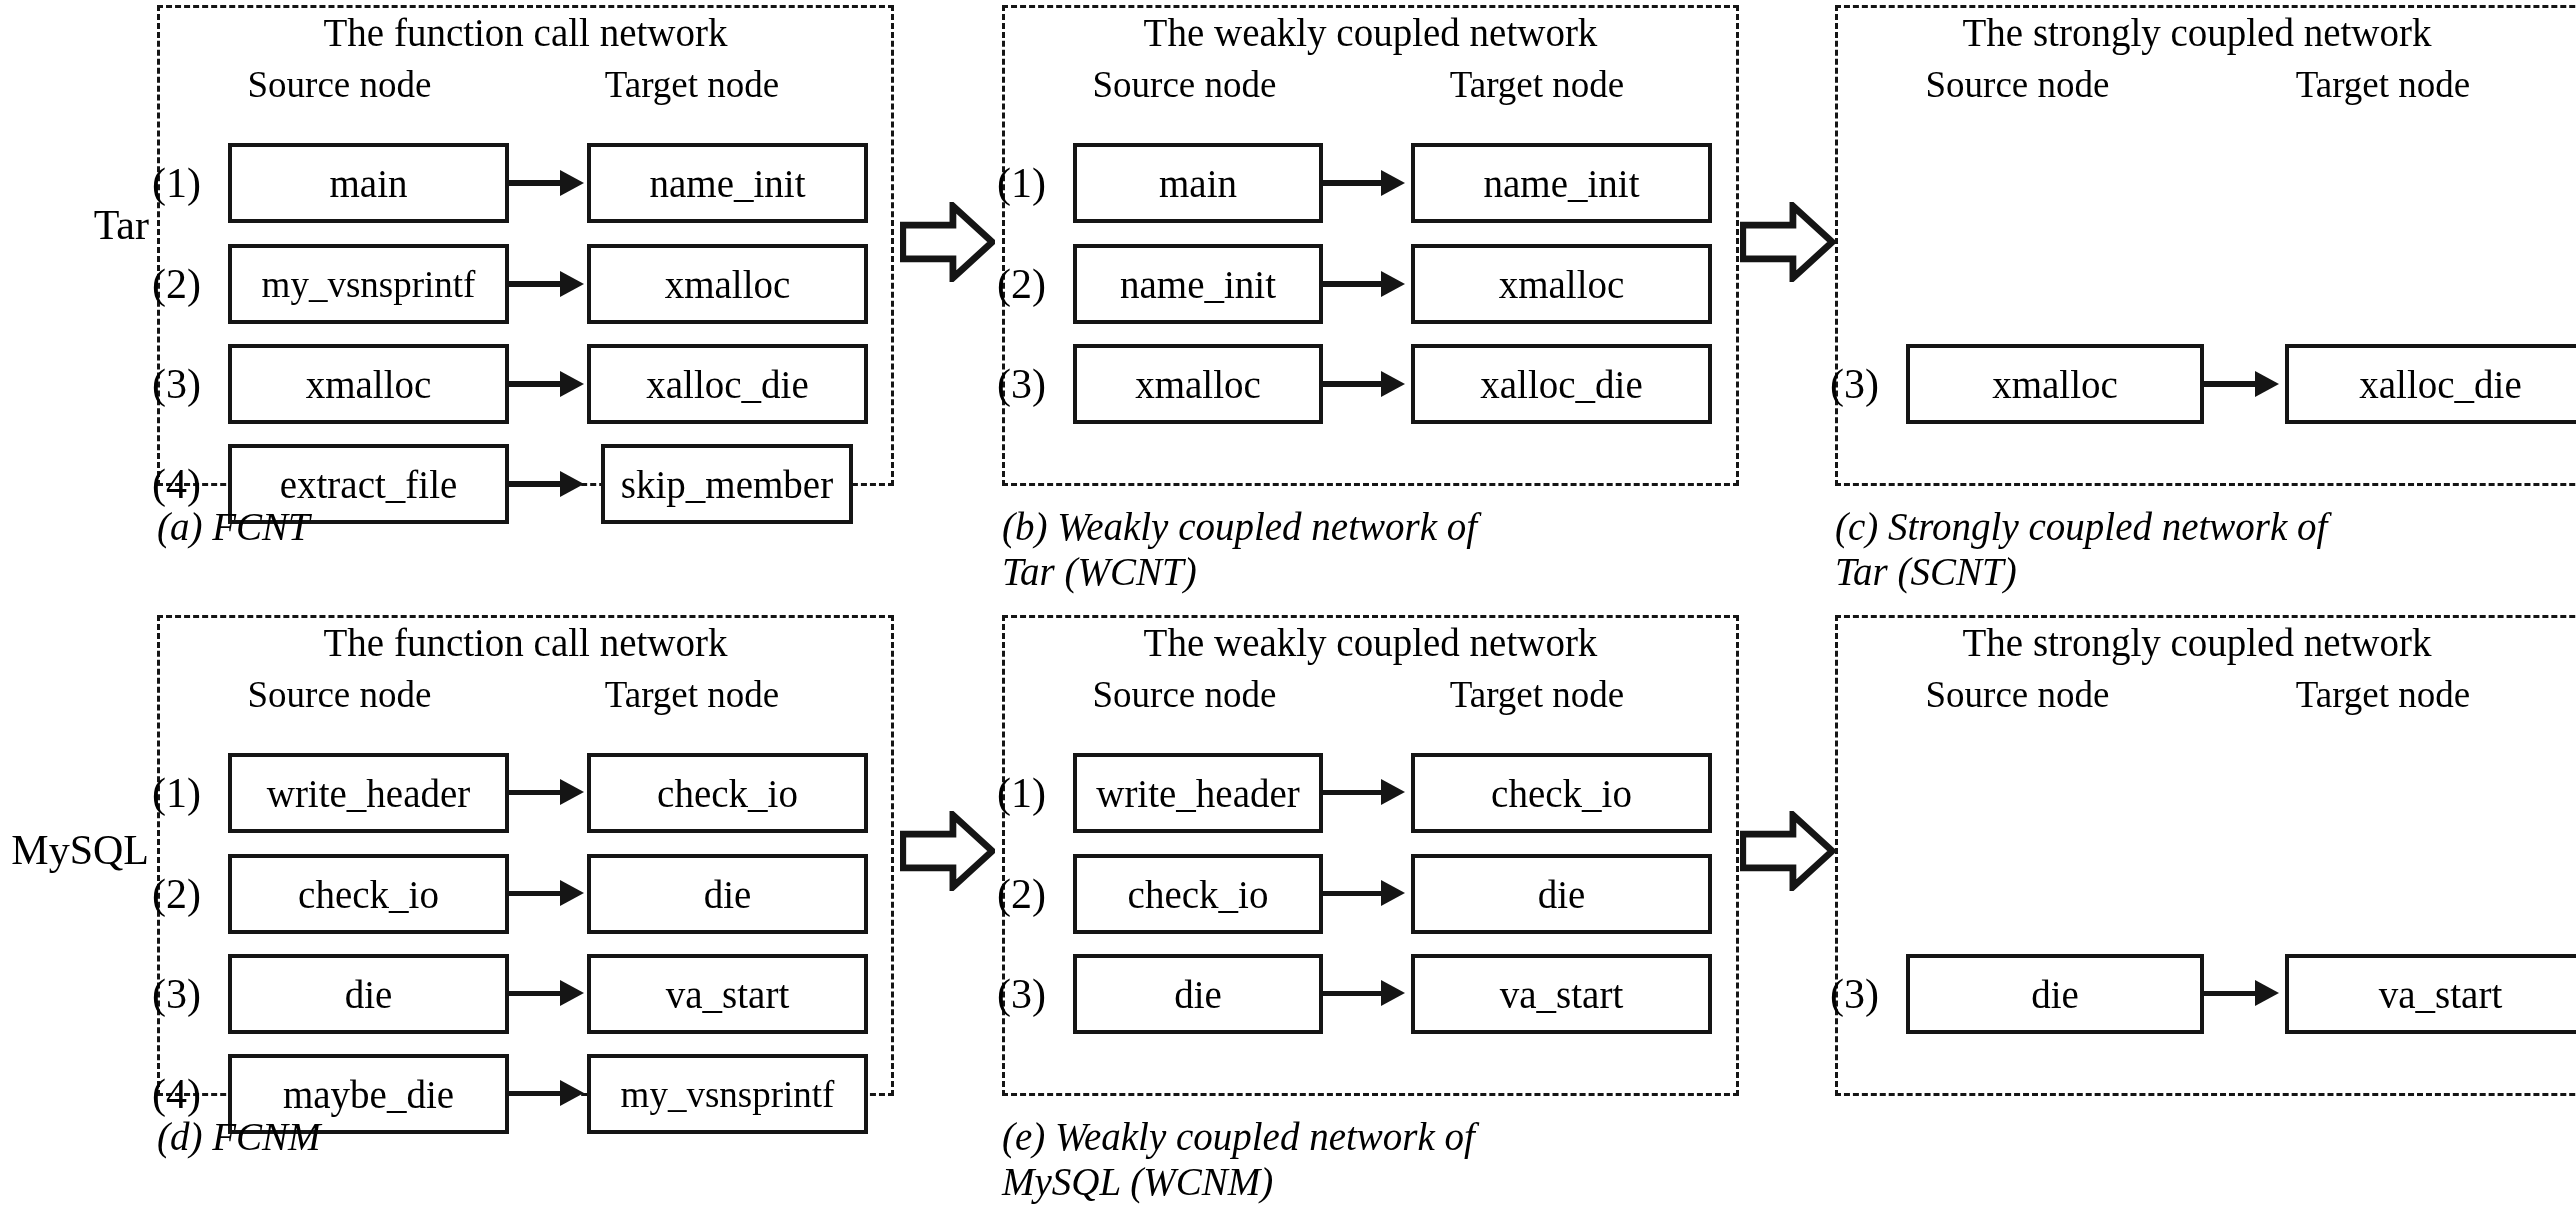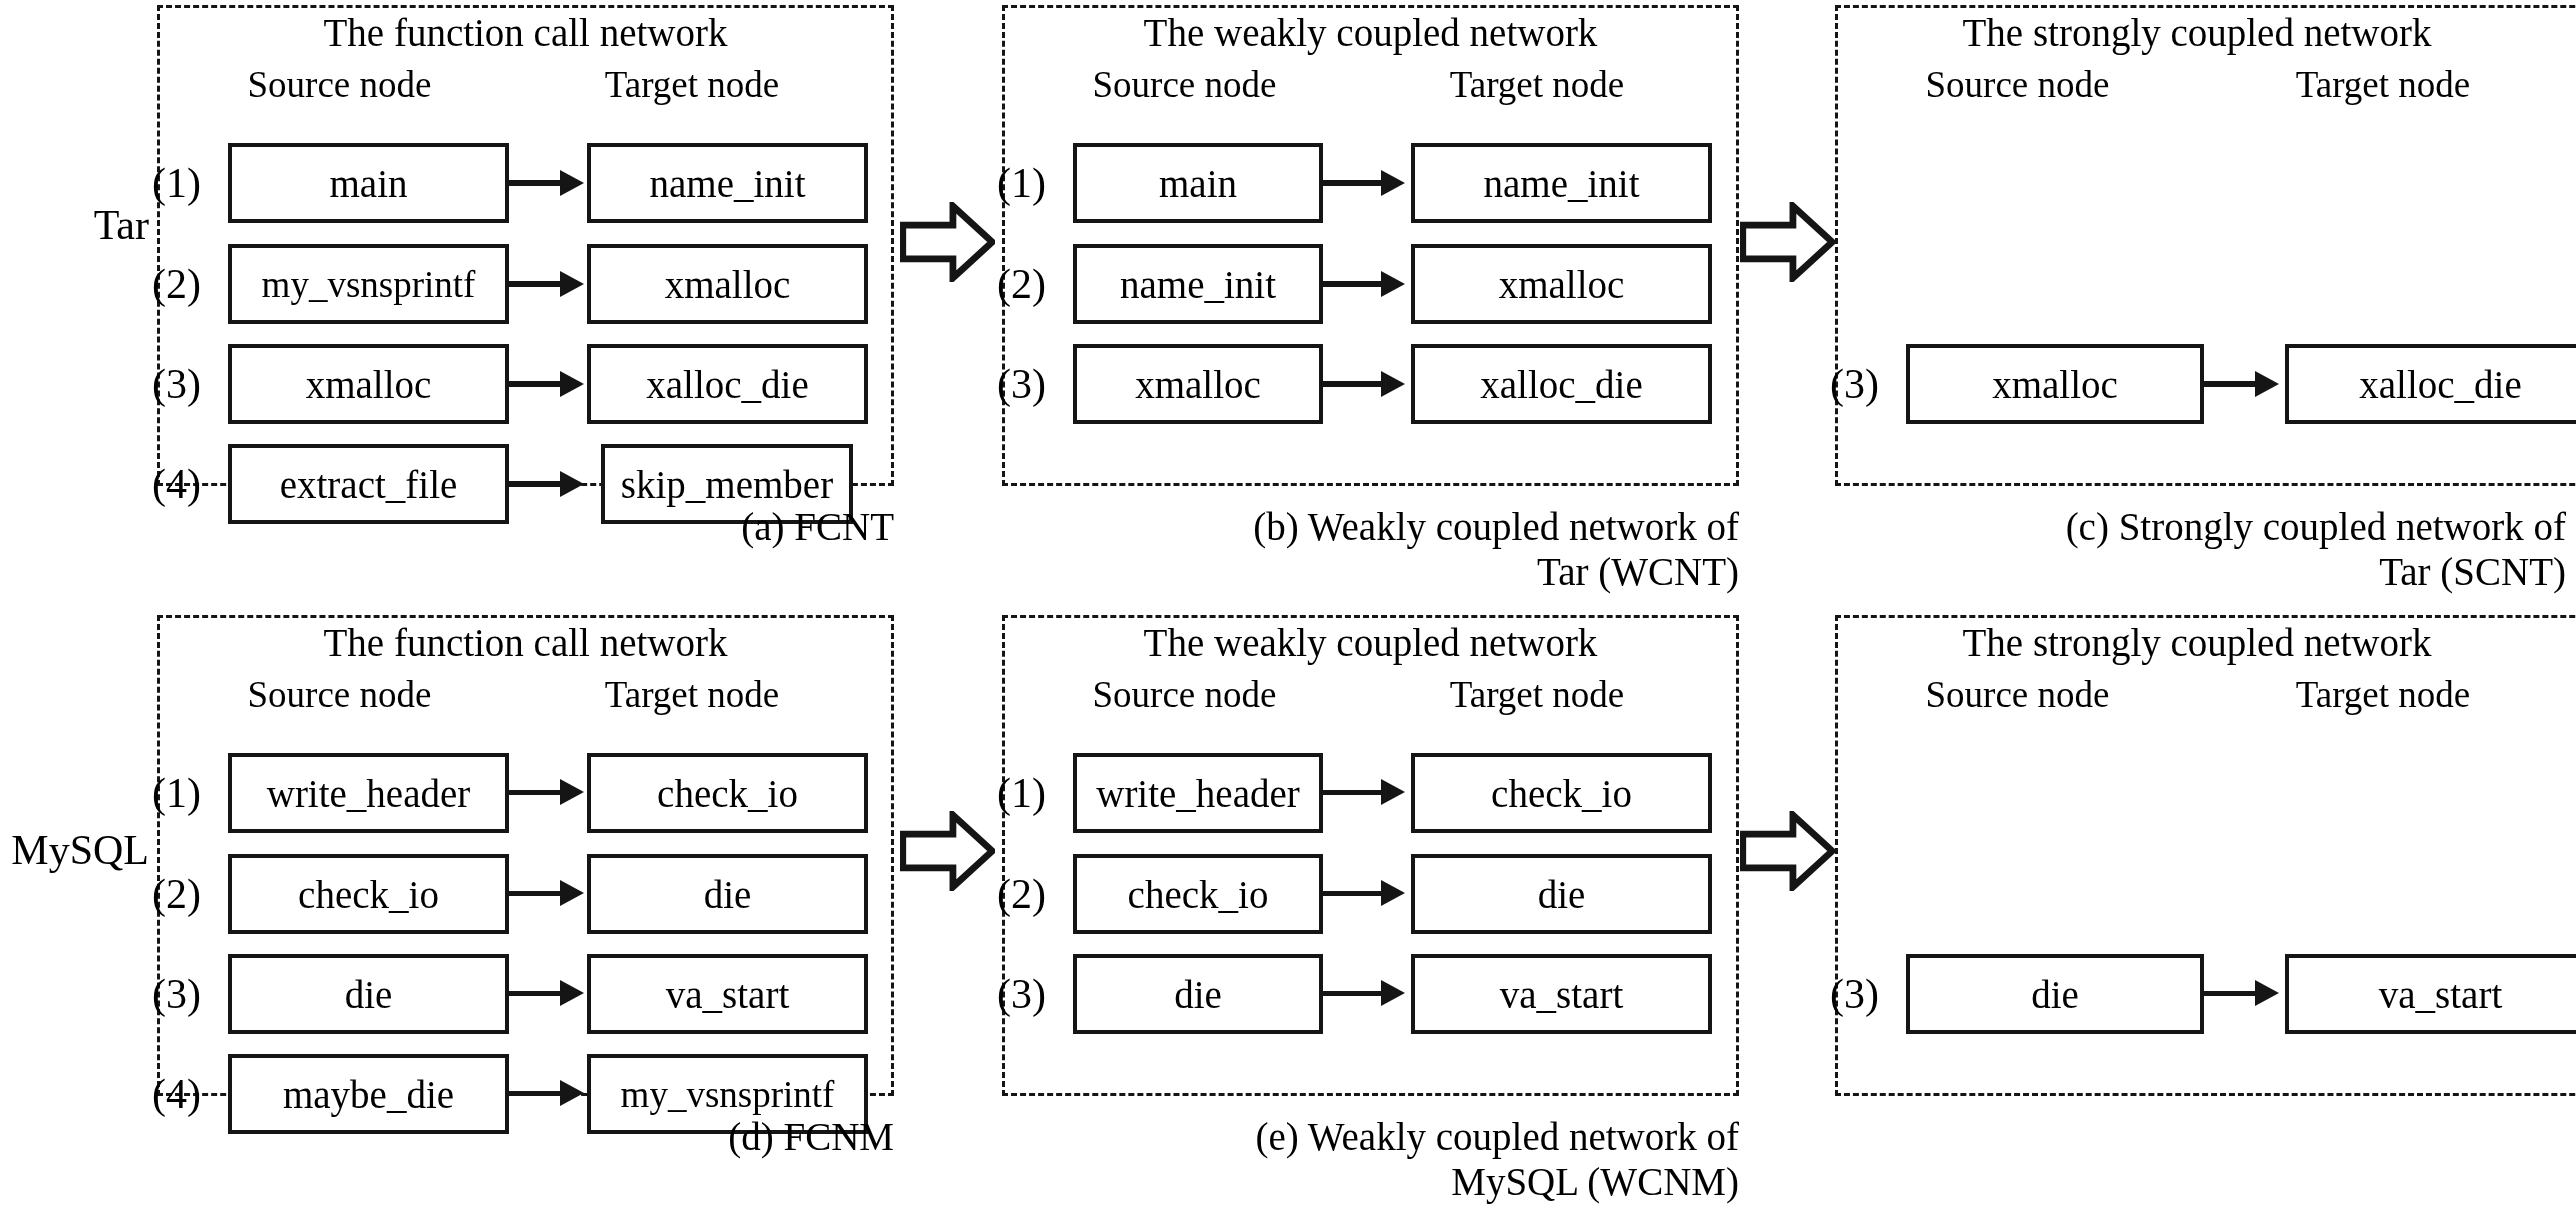--- a/index.html
+++ b/index.html
@@ -89,24 +89,25 @@
     position: absolute;
     font-size: 42px;
     line-height: 1;
     white-space: nowrap;
     text-align: right;
   }
 
   
   .caption {
     position: absolute;
-    text-align: right;
+    text-align: left;
     font-size: 39px;
     line-height: 45px;
     white-space: pre-line;
+    font-style: italic;
   }
 </style>
 </head>
 <body>
 
 <div class="stage">
 
   <div class="group-label" style="left:27px; top:204px; width:122px;">Tar</div>
   <div class="group-label" style="left:0px; top:829px; width:149px;">MySQL</div>
 

